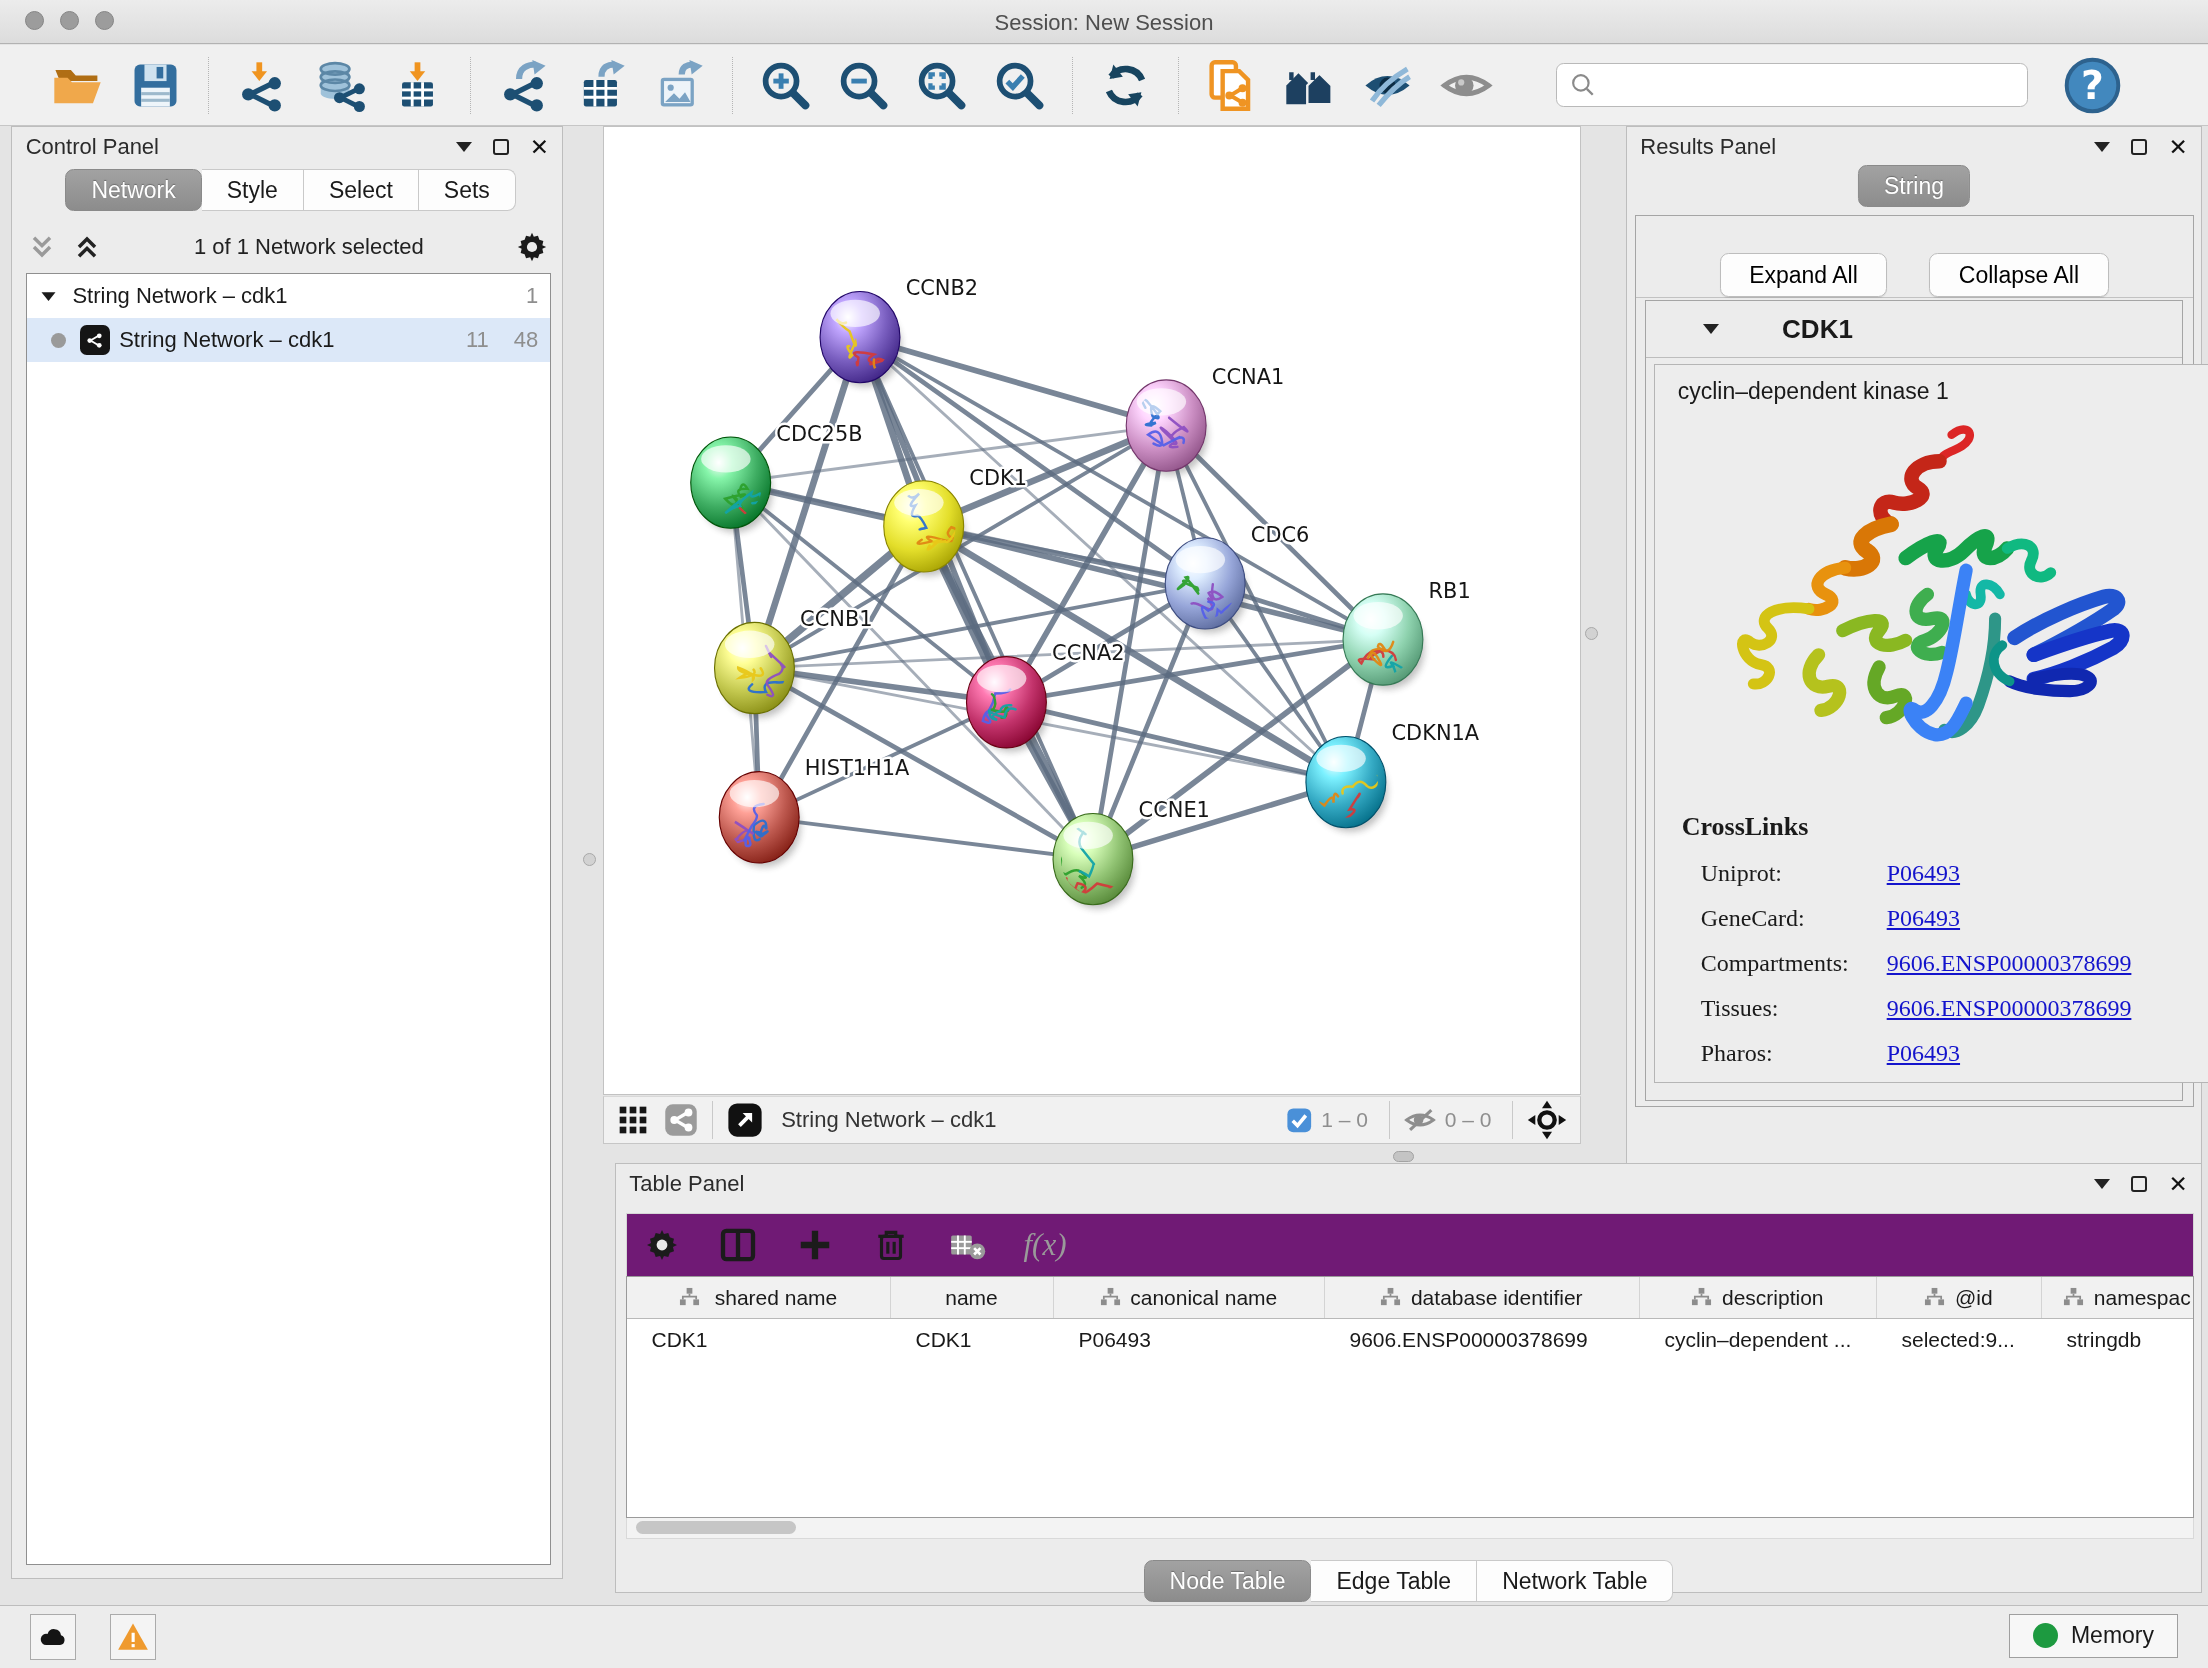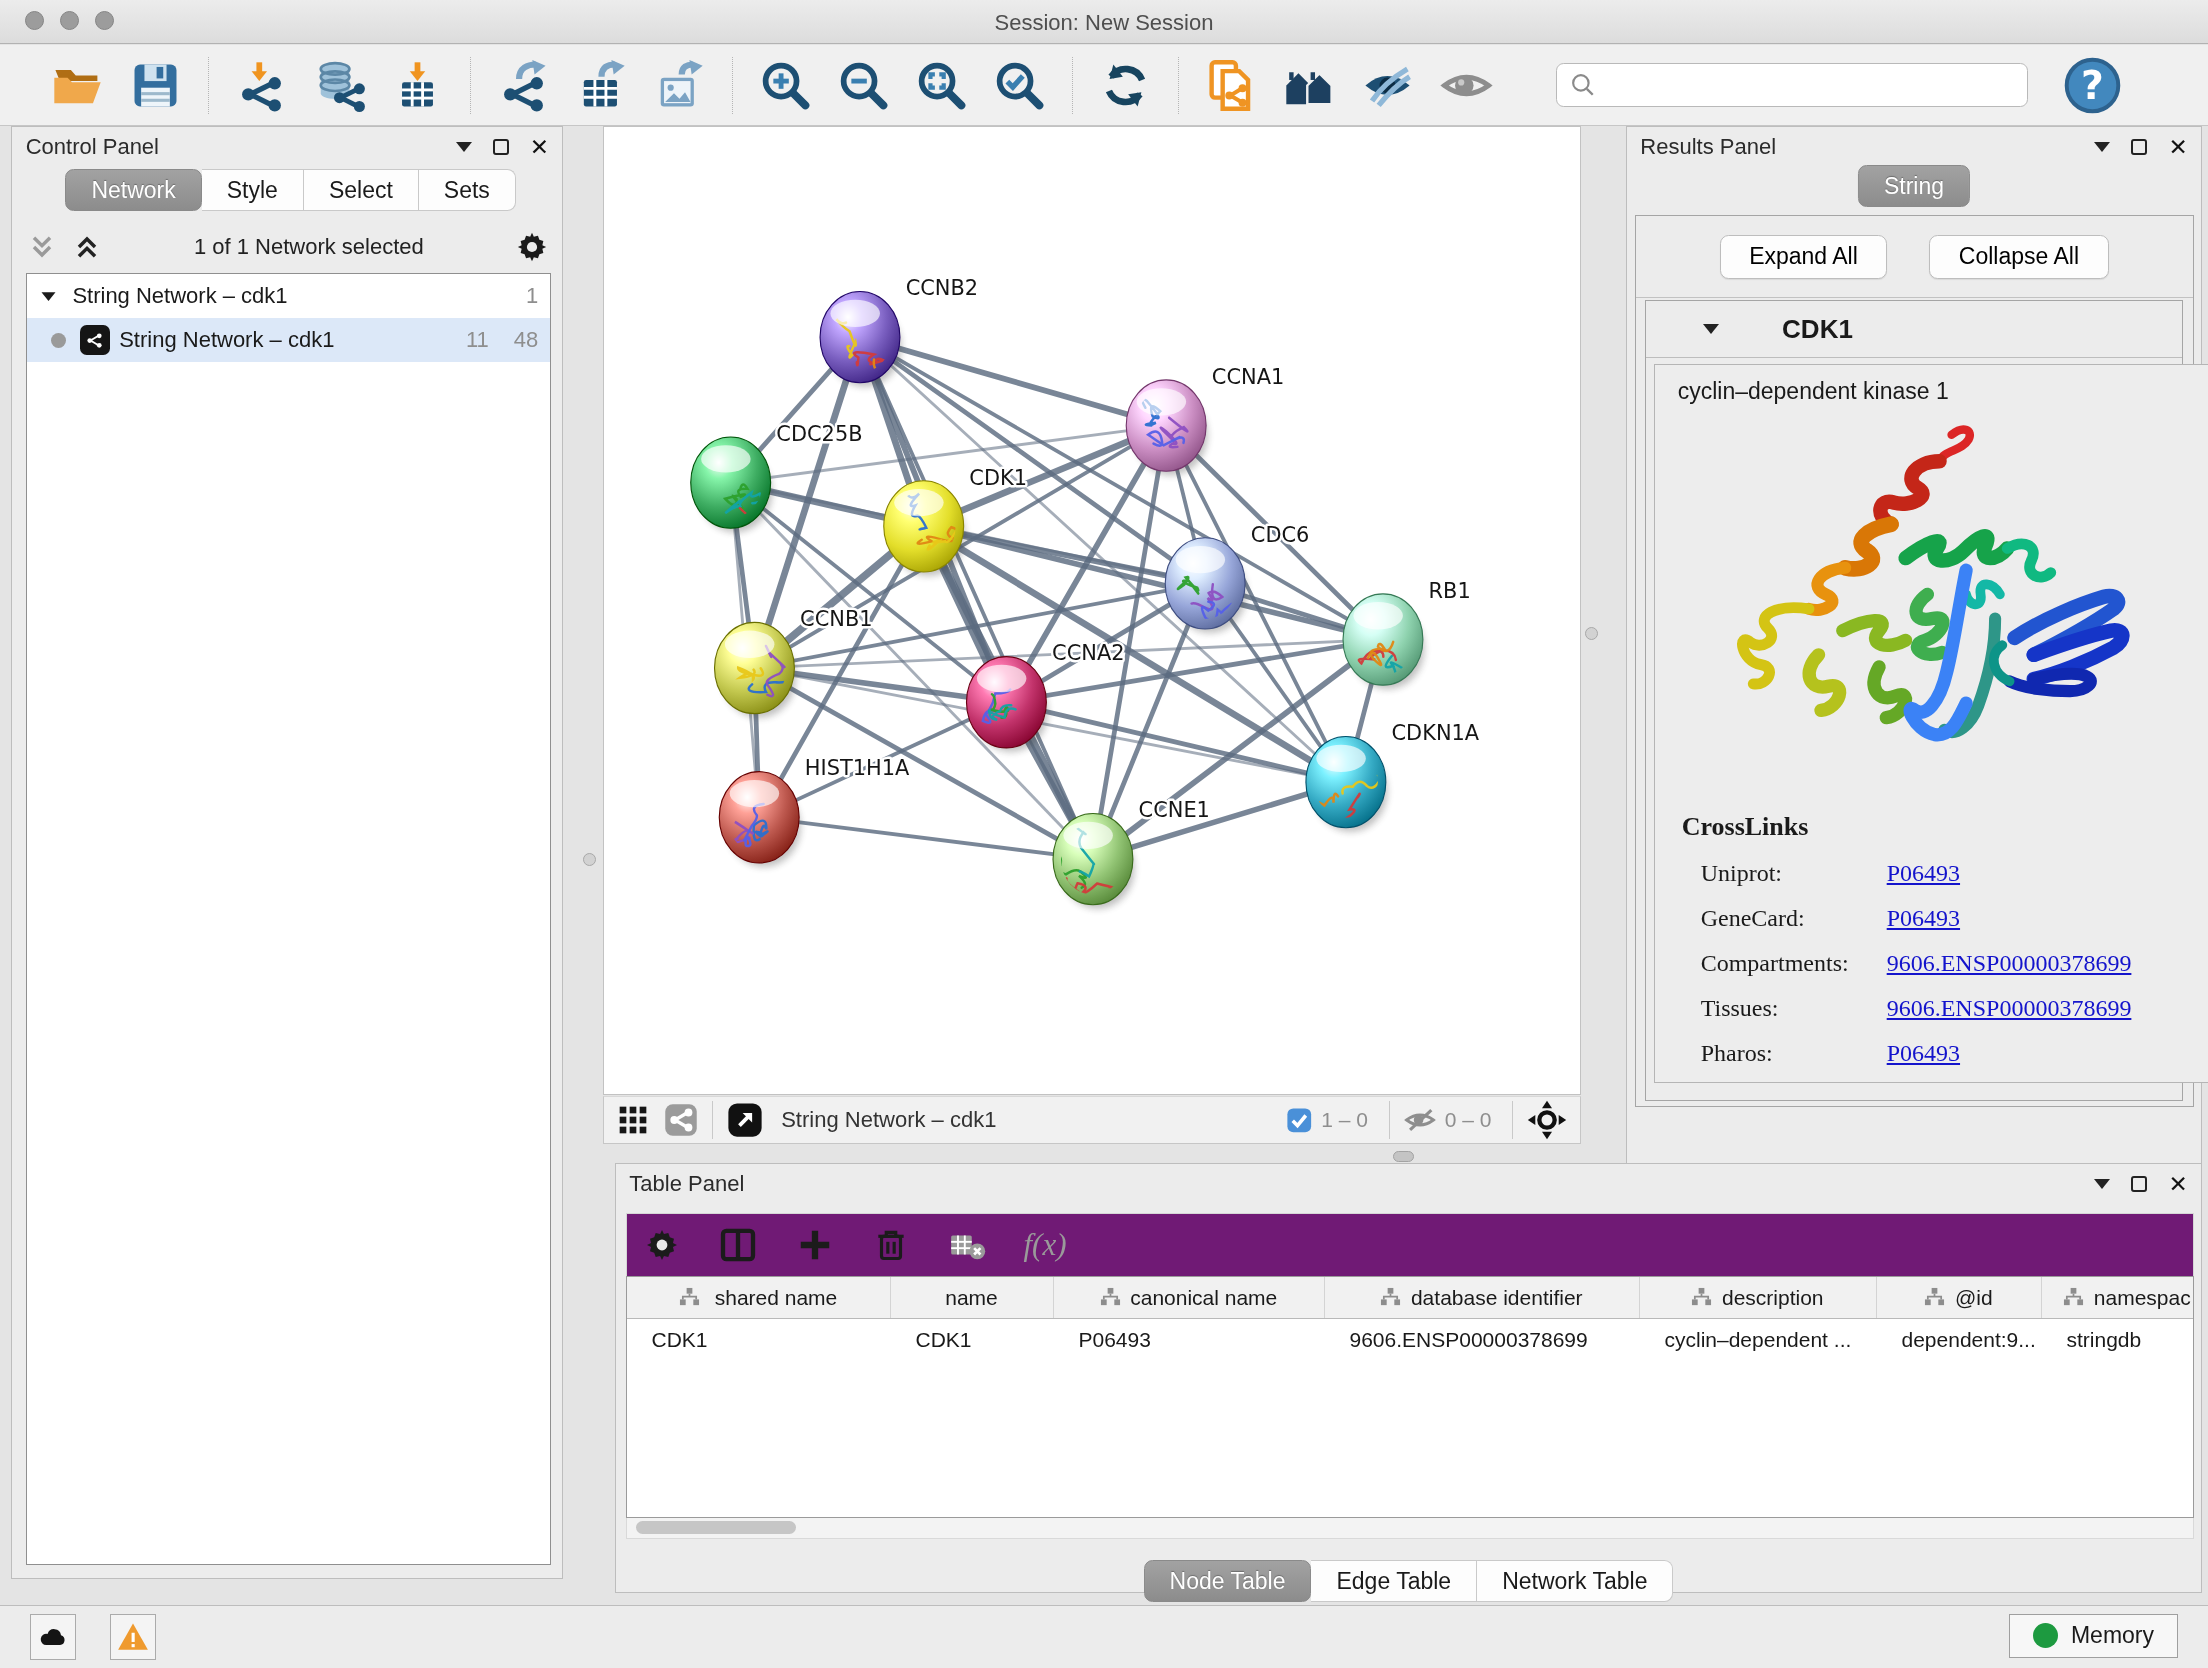--- a/index.html
+++ b/index.html
@@ -46,21 +46,21 @@
   .canvas-bar { left:603px; top:1096px; width:978px; height:48px; background:#f1f1f1; border:1px solid #c6c6c6; border-top:1px solid #d8d8d8; display:flex; align-items:center; padding:0 13.3px; }
   .cb-sep { width:0; height:38px; border-left:1px solid #c9c9c9; margin:0 13.3px; }
   .cb-title { font-size:22px; color:#333; margin-left:17px; }
   .cb-count { font-size:21px; color:#8e8e8e; margin:0 7.6px; }
   .graydot { width:13.3px; height:13.3px; border-radius:50%; background:#d2d2d2; border:1px solid #a8a8a8; }
   .hsplit-pill { left:1393px; top:1151px; width:21px; height:10.5px; border-radius:5.7px; background:#c4c4c4; border:1px solid #a3a3a3; }
 
   .results-panel { left:1626px; top:126px; width:576px; height:1453px; background:#ececec; border:1px solid #bdbdbd; }
   .rp-tab { position:absolute; left:50%; transform:translateX(-50%); top:38px; }
   .rp-box { position:absolute; left:7.6px; top:88px; width:559px; height:892px; border:1px solid #a5a5a5; background:#ececec; }
-  .rp-buttons { height:82px; border-bottom:1px solid #c2c2c2; display:flex; align-items:center; justify-content:center; gap:42px; }
+  .rp-buttons { height:82px; border-bottom:1px solid #c2c2c2; display:flex; align-items:flex-end; justify-content:center; gap:42px; }
   .btn { background:#fdfdfd; border:1px solid #bdbdbd; border-radius:8.6px; height:44px; padding:0 28.5px; font-size:23px; display:flex; align-items:center; box-shadow:0 1px 1px rgba(0,0,0,.08); }
   .rp-section { position:absolute; left:9.5px; top:84px; width:538px; height:801px; border:1px solid #a5a5a5; }
   .rp-genehead { height:57px; display:flex; align-items:center; border-bottom:1px solid #bdbdbd; padding-left:57px; gap:63px; }
   .rp-gene { font-size:26px; font-weight:bold; }
   .rp-inner { position:absolute; left:7.6px; top:63px; width:571px; height:719px; border:1px solid #b5b5b5; background:#ededed; }
   .rp-desc { font-size:23px; padding:13.3px 0 0 23px; }
   .serif { font-family:"Liberation Serif","DejaVu Serif",serif; }
   .xl-title { font-size:26px; font-weight:bold; padding-left:27px; }
   .xl-row { display:flex; font-size:24px; padding-left:46px; margin-top:18px; }
   .xl-label { width:186px; }
@@ -887,21 +887,21 @@
           <span>namespac</span>
         </div>
       </div>
     <div id="table-body">
         <div class="trow">
           <div class="td" style="width: 264px;">CDK1</div>
           <div class="td" style="width: 163px;">CDK1</div>
           <div class="td" style="width: 271px;">P06493</div>
           <div class="td" style="width: 315px;">9606.ENSP00000378699</div>
           <div class="td" style="width: 237px;">cyclin–dependent ...</div>
-          <div class="td" style="width: 165px;">dependent:9...</div>
+          <div class="td" style="width: 165px;">selected:9...</div>
           <div class="td" style="width: 172px;">stringdb</div>
         </div>
       </div>
   </div>
   <div class="hscroll">
       <div class="hthumb"></div>
     </div>
   <div class="tp-tabs" id="tp-tabs">
       <div class="tab-pill sel">Node Table</div>
       <div class="tab-pill">Edge Table</div>

